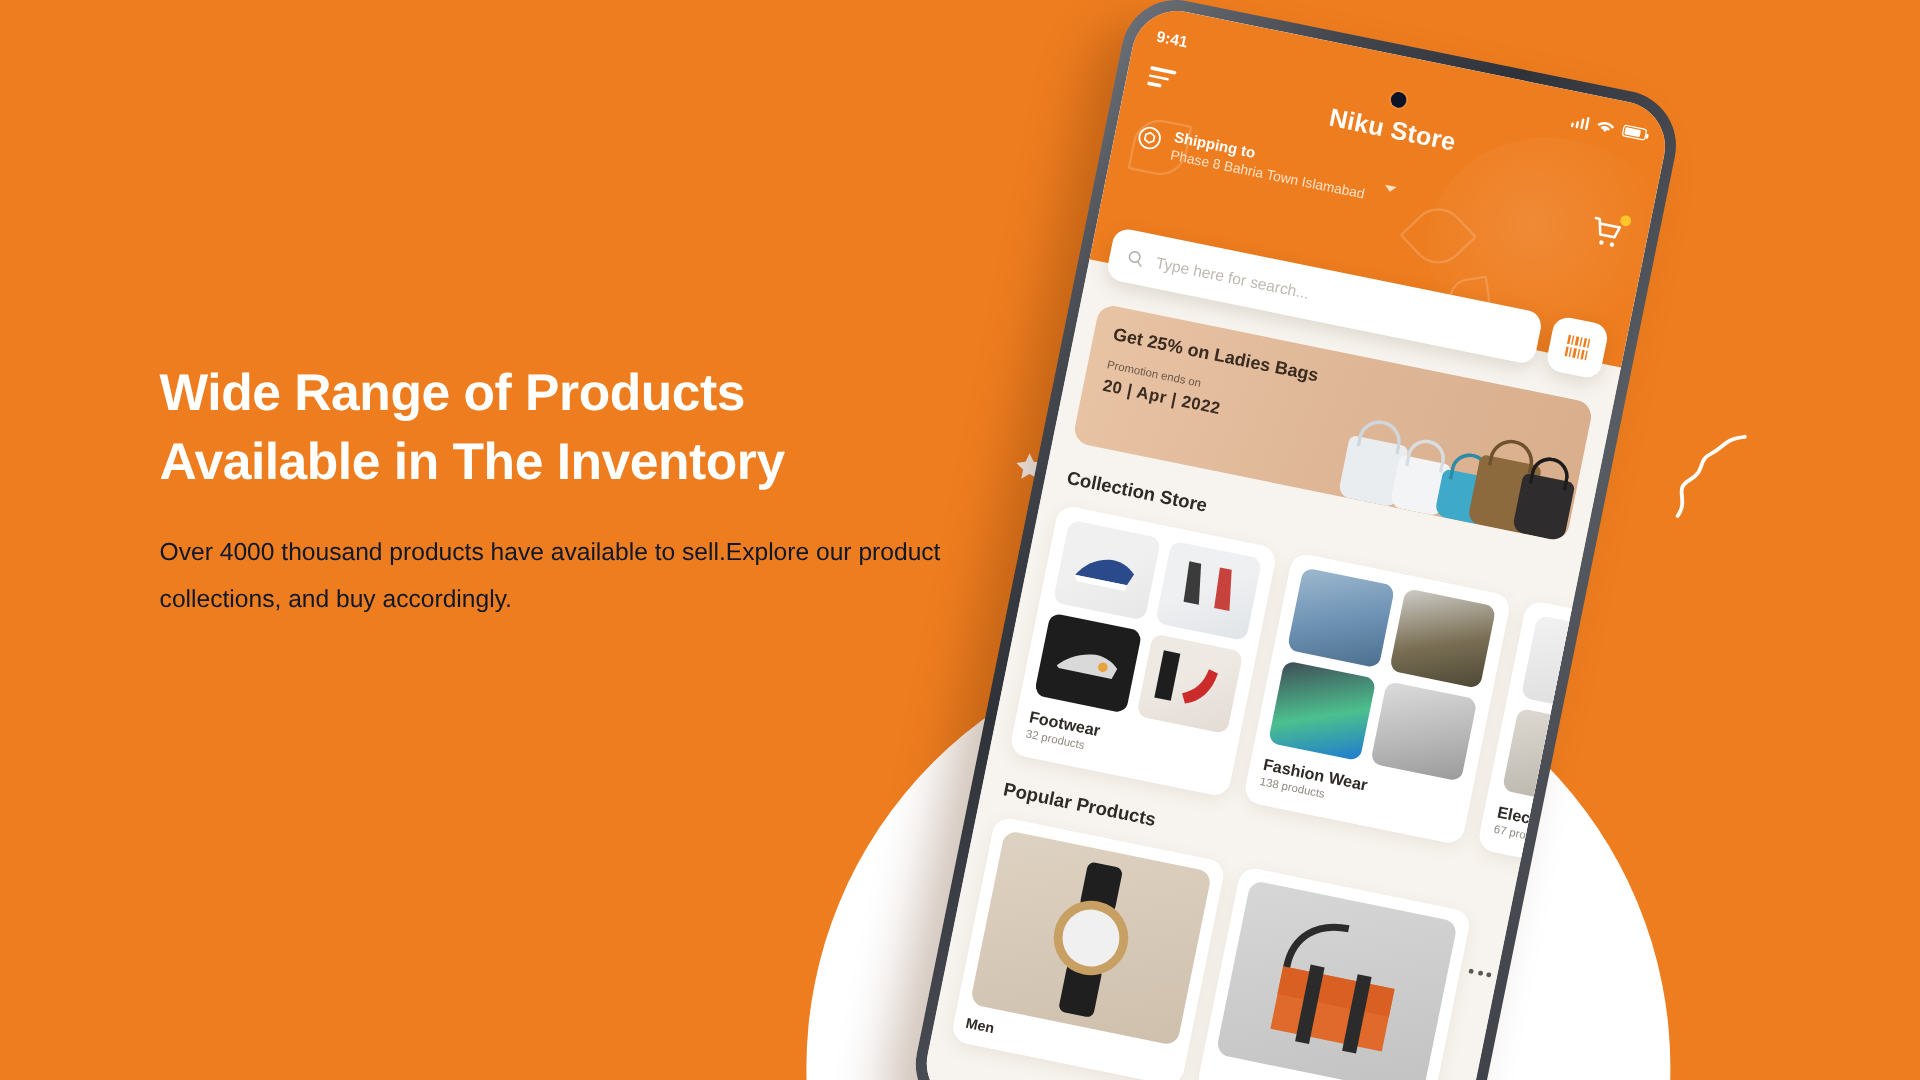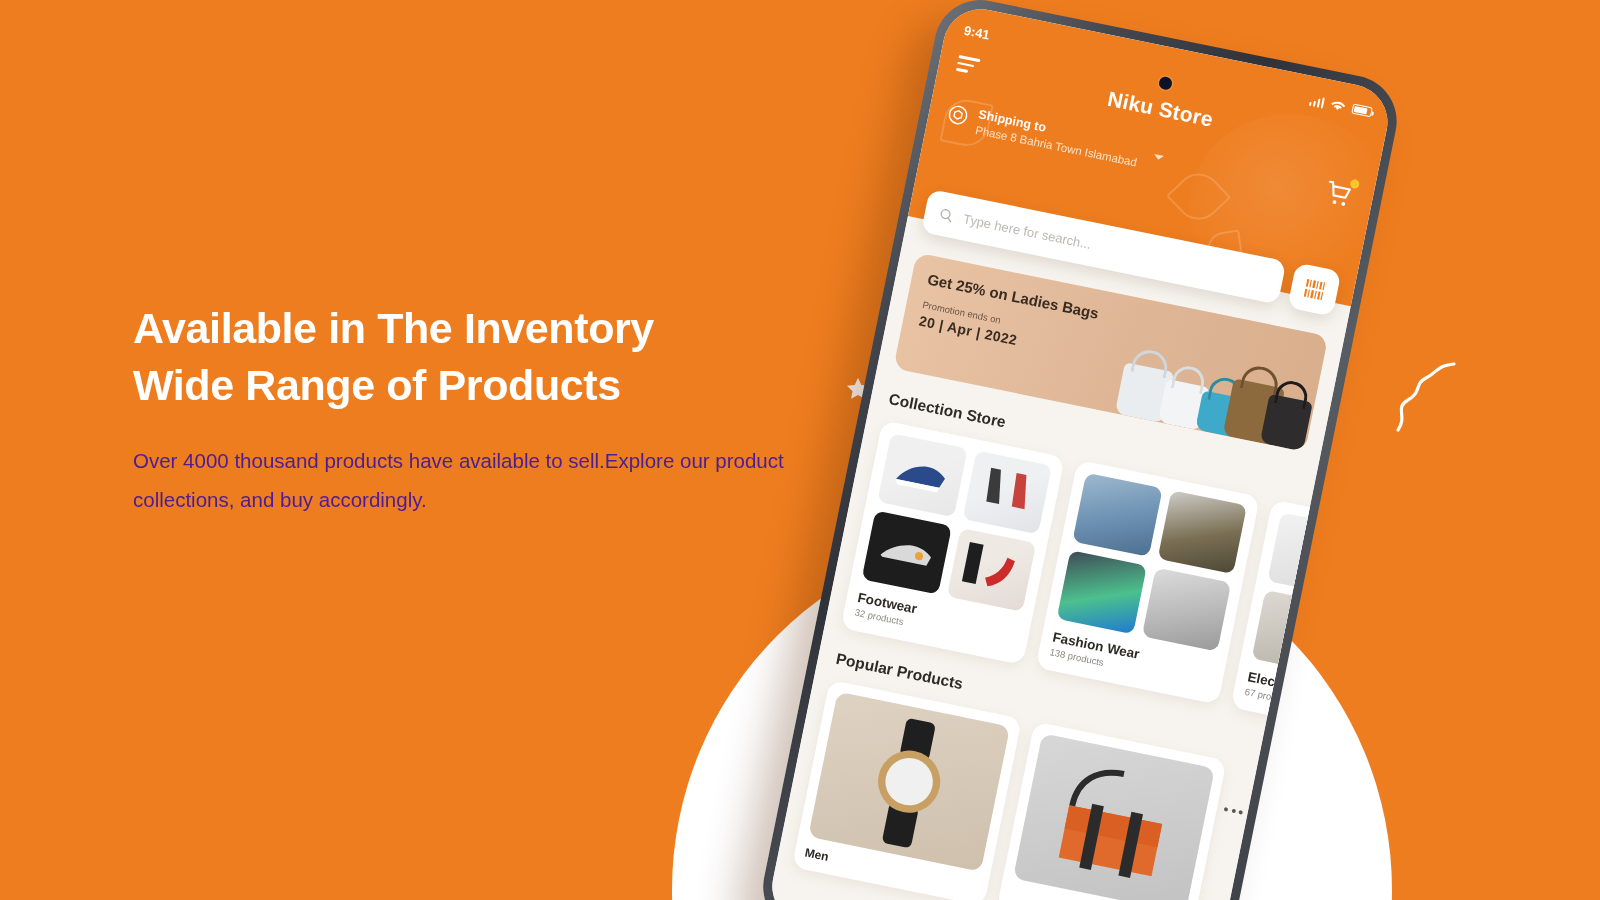--- a/index.html
+++ b/index.html
@@ -29,21 +29,21 @@
   }
   .headline{
     color:#FFFFFF;
     font-size:43px;
     font-weight:700;
     line-height:1.32;
     letter-spacing:-0.4px;
   }
   .subcopy{
     margin-top:27px;
-    color:#4c1d95;
+    color:#0f172a;
     font-size:20.5px;
     font-weight:400;
     line-height:1.95;
     max-width:660px;
   }
 
   
   .star{
     position:absolute;
     left:845px; top:376px;
@@ -256,22 +256,22 @@
   .dots{ position:absolute; right:-26px; top:46px; display:flex; gap:3.5px;}
   .dots i{ width:4px;height:4px;border-radius:50%;background:#5c5853; display:block;}
 </style>
 </head>
 <body>
 
 <div class="hero-circle"></div>
 
 <div class="copy">
   <div class="headline">
+    <div>Wide Range of Products</div>
     <div>Available in The Inventory</div>
-    <div>Wide Range of Products</div>
   </div>
   <div class="subcopy">Over 4000 thousand products have available to sell.Explore our product collections, and buy accordingly.</div>
 </div>
 
 <svg class="star" viewBox="0 0 24 24">
   <path d="M12 1.6l3.1 6.6 7.1.9-5.2 4.9 1.4 7.1L12 17.6 5.6 21.1 7 14 1.8 9.1l7.1-.9z" fill="#FFFFFF"></path>
 </svg>
 
 <svg class="squiggle" viewBox="0 0 72 78">
   <path d="M6 72 C 16 58, 2 50, 16 42 C 30 34, 22 26, 34 20 C 46 14, 44 8, 62 6" fill="none" stroke="#FFFFFF" stroke-width="3.2" stroke-linecap="round"></path>

